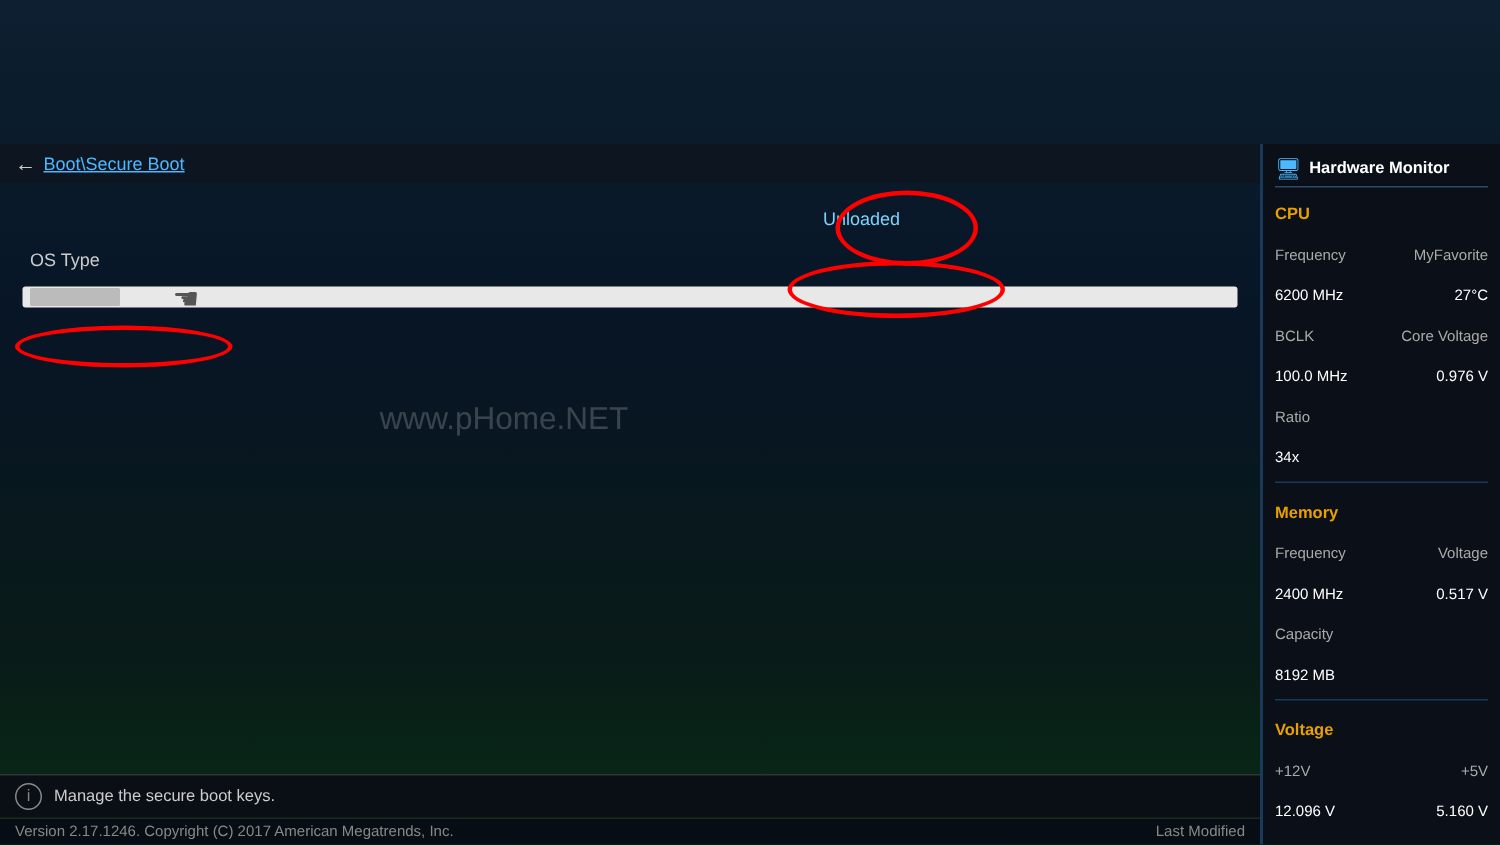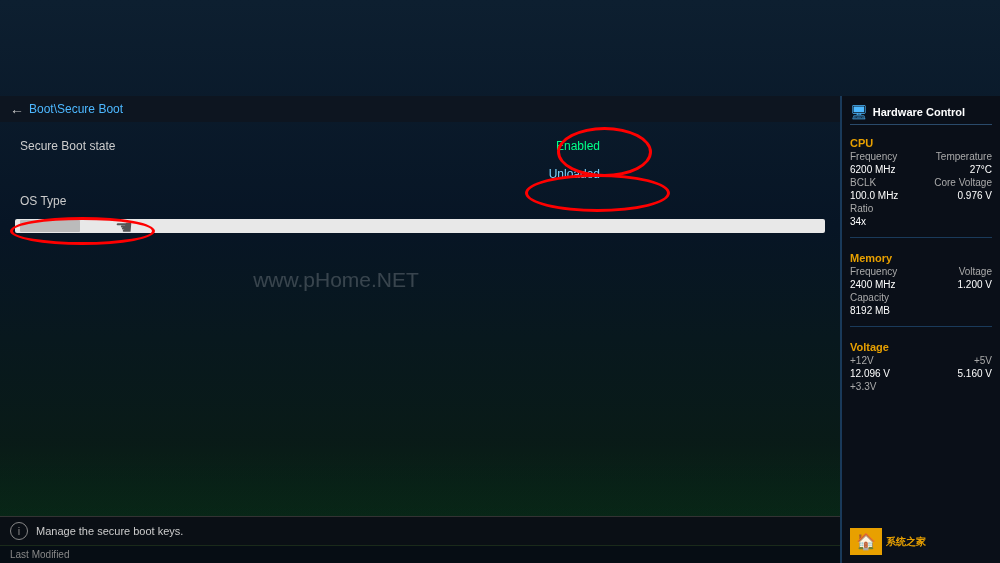--- a/index.html
+++ b/index.html
@@ -158,20 +158,21 @@
     }
 
     .breadcrumb-arrow {
       color: #cccccc;
       font-size: 14px;
     }
 
     .breadcrumb-text {
       color: #4db8ff;
       font-size: 12px;
+      text-decoration: underline;
     }
 
     
     .settings-list {
       padding: 10px 0;
       flex: 1;
     }
 
     .setting-row {
       display: flex;
@@ -370,21 +371,21 @@
     .hw-section-title {
       color: #e8a000;
       font-size: 11px;
       font-weight: bold;
       margin-top: 4px;
     }
 
     .hw-row {
       display: flex;
       justify-content: space-between;
-      margin-top: 2px;
+      margin-top: 16px;
     }
 
     .hw-label {
       color: #aaaaaa;
       font-size: 10px;
     }
 
     .hw-value {
       color: #ffffff;
       font-size: 10px;
@@ -469,24 +470,20 @@
 
     <div class="center-panel">
 
       <div class="breadcrumb-bar">
         <span class="breadcrumb-arrow">←</span>
         <span class="breadcrumb-text">Boot\Secure Boot</span>
       </div>
 
       <div class="settings-list" style="position:relative;">
 
-        <div class="setting-row">
-          <span class="setting-label">Secure Boot state</span>
-          <span class="setting-value enabled" style="margin-left:auto;margin-right:220px;">Enabled</span>
-        </div>
 
         <div class="setting-row">
           <span class="setting-value unloaded" style="margin-left:auto;margin-right:220px;color:#7dd3fc;">Unloaded</span>
         </div>
 
         <div class="os-type-row">
           <span class="os-type-label">OS Type</span>
         </div>
 
         <div class="scroll-bar-area" style="position:relative;">
@@ -502,37 +499,38 @@
       </div>
 
       <div class="bottom-bar">
         <div class="info-circle">
           <span>i</span>
         </div>
         <span class="bottom-info-text">Manage the secure boot keys.</span>
       </div>
 
       <div class="footer">
+        <span class="footer-text">Version 2.17.1246. Copyright (C) 2017 American Megatrends, Inc.</span>
         <div class="footer-right">
           <span class="last-modified">Last Modified</span>
         </div>
       </div>
     </div>
 
     <div class="right-sidebar">
       <div class="hw-header">
         <span class="monitor-icon">🖥</span>
-        <span class="hw-title">Hardware Control</span>
+        <span class="hw-title">Hardware Monitor</span>
       </div>
 
       <div>
         <div class="hw-section-title">CPU</div>
         <div class="hw-row">
           <span class="hw-label">Frequency</span>
-          <span class="hw-label">Temperature</span>
+          <span class="hw-label">MyFavorite</span>
         </div>
         <div class="hw-row">
           <span class="hw-value">6200 MHz</span>
           <span class="hw-value">27°C</span>
         </div>
         <div class="hw-row">
           <span class="hw-label">BCLK</span>
           <span class="hw-label">Core Voltage</span>
         </div>
         <div class="hw-row">
@@ -550,21 +548,21 @@
       <hr class="hw-divider">
 
       <div>
         <div class="hw-section-title">Memory</div>
         <div class="hw-row">
           <span class="hw-label">Frequency</span>
           <span class="hw-label">Voltage</span>
         </div>
         <div class="hw-row">
           <span class="hw-value">2400 MHz</span>
-          <span class="hw-value">1.200 V</span>
+          <span class="hw-value">0.517 V</span>
         </div>
         <div class="hw-row">
           <span class="hw-label">Capacity</span>
         </div>
         <div class="hw-row">
           <span class="hw-value">8192 MB</span>
         </div>
       </div>
 
       <hr class="hw-divider">

